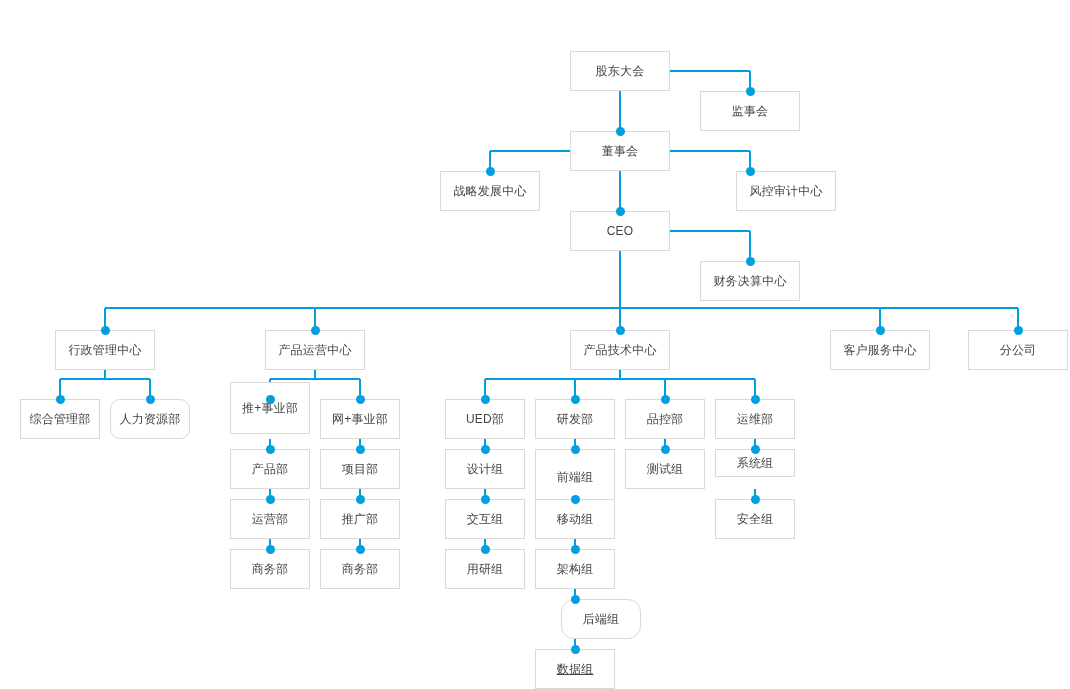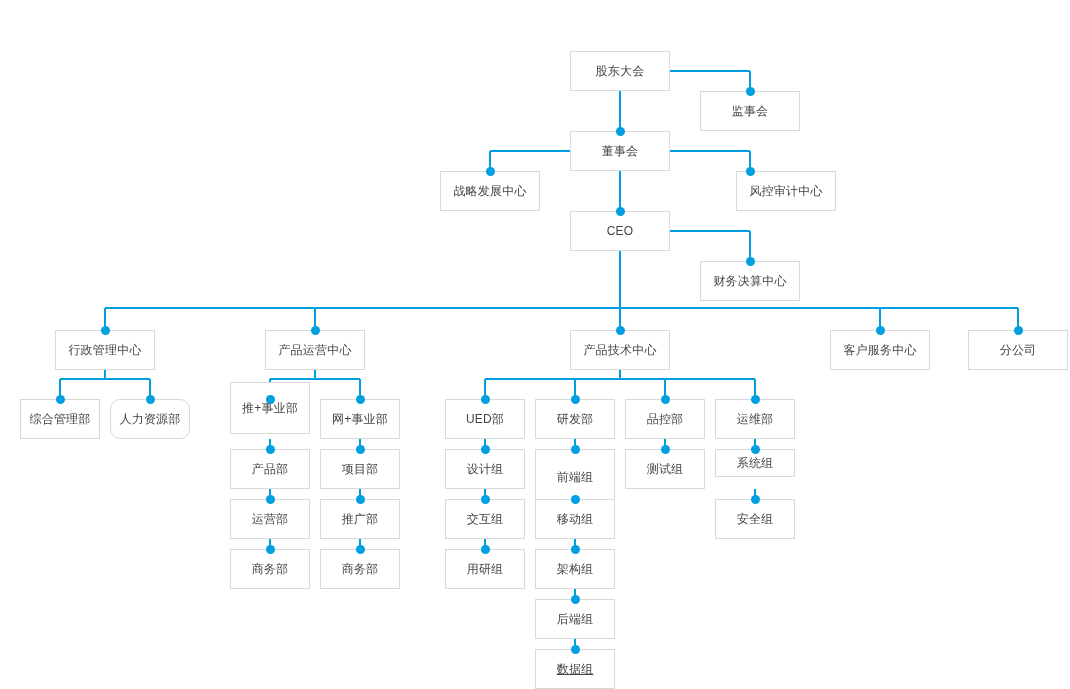--- a/index.html
+++ b/index.html
@@ -195,21 +195,21 @@
     </div>
     <div class="node" style="left: 715px; top: 499px; width: 80px; height: 40px;">
       <span class="node-label">安全组</span>
     </div>
     <div class="node" style="left: 445px; top: 549px; width: 80px; height: 40px;">
       <span class="node-label">用研组</span>
     </div>
     <div class="node" style="left: 535px; top: 549px; width: 80px; height: 40px;">
       <span class="node-label">架构组</span>
     </div>
-    <div class="node" style="left: 535px; top: 599px; width: 80px; height: 40px;">
+    <div class="node" style="left: 561px; top: 599px; width: 80px; height: 40px; border-radius: 13px;">
       <span class="node-label">后端组</span>
     </div>
     <div class="node" style="left: 535px; top: 649px; width: 80px; height: 40px; text-decoration: underline;">
       <span class="node-label">数据组</span>
     </div>
     <div class="node" style="left: 830px; top: 330px; width: 100px; height: 40px;">
       <span class="node-label">客户服务中心</span>
     </div>
     <div class="node" style="left: 968px; top: 330px; width: 100px; height: 40px;">
       <span class="node-label">分公司</span>

